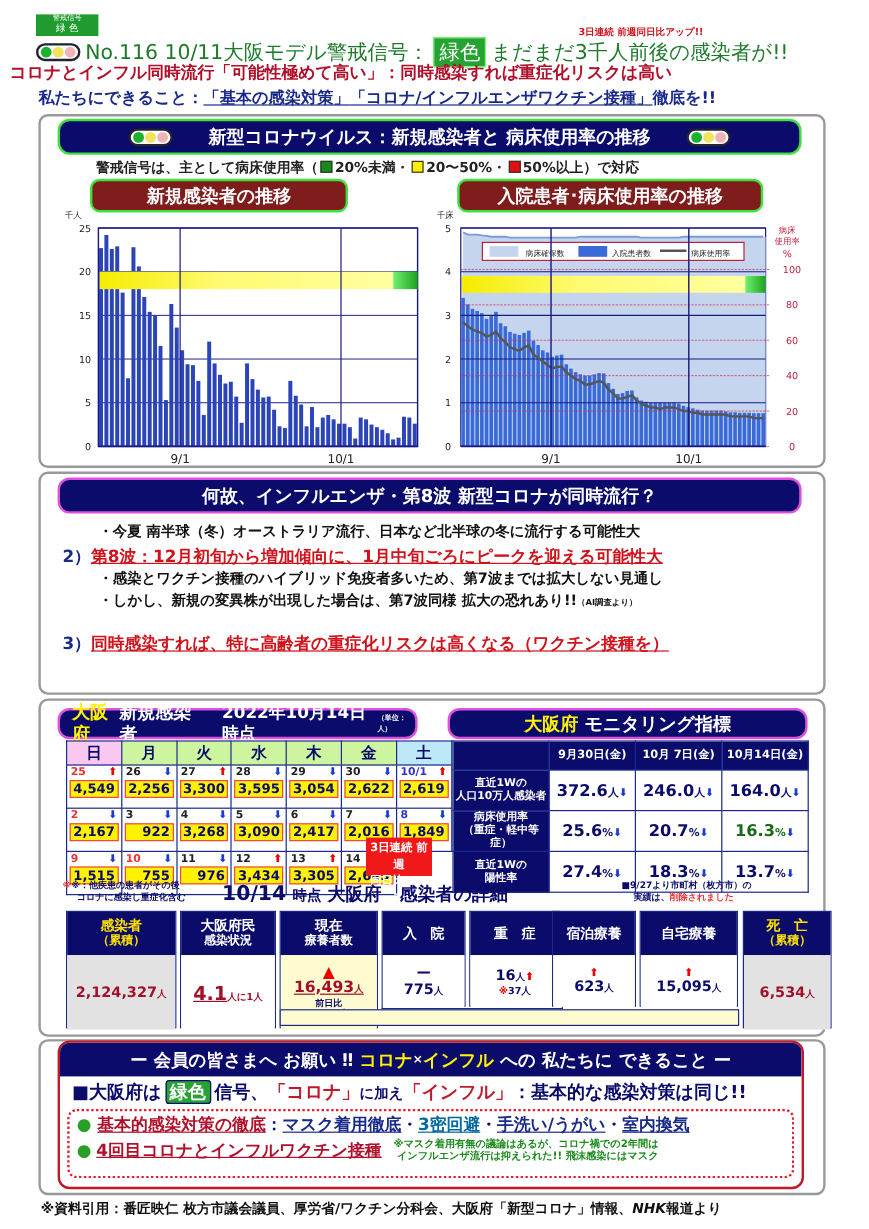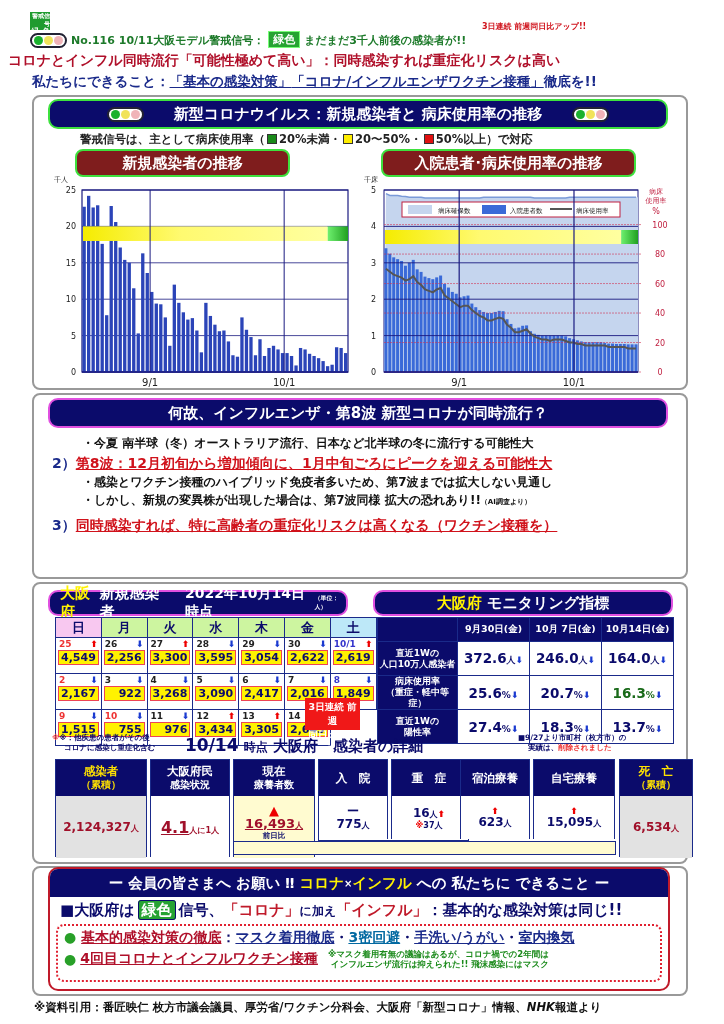--- a/index.html
+++ b/index.html
@@ -1,22 +1,22 @@
 <!DOCTYPE html>
 <html><head>
 <meta charset="utf-8">
 <style>
 *{box-sizing:border-box;margin:0;padding:0}
 body{width:724px;height:1024px;background:#fff;font-family:"DejaVu Sans","Liberation Sans",sans-serif;position:relative;overflow:hidden;color:#000}
 .abs{position:absolute}
-.hdr-badge{left:30px;top:12px;width:20px;height:18px;background:#1f9b2f;color:#fff;font-size:6px;line-height:8px;text-align:right;font-weight:bold}
+.hdr-badge{left:30px;top:12px;width:52px;height:18px;background:#1f9b2f;color:#fff;font-size:6px;line-height:8px;text-align:center;font-weight:normal}
 .tl{display:inline-flex;align-items:center;border:2px solid #223;border-radius:10px;padding:1px 2px;gap:1px;background:#fff}
 .tl i{display:block;width:9px;height:9px;border-radius:50%}
 .g{background:#1bb12e}.y{background:#f1e35a}.r{background:#f0b3b8}
-.h1{left:30px;top:31px;font-size:11px;font-weight:bold;color:#1d7a2a;white-space:nowrap;display:flex;align-items:flex-end;gap:4px}
+.h1{left:30px;top:31px;font-size:17px;font-weight:normal;color:#1d7a2a;white-space:nowrap;display:flex;align-items:center;gap:4px}
 .h1 .green{background:#26a332;color:#fff;padding:0 4px;border:1px solid #7f7;}
 .note-red{left:482px;top:21px;font-size:8px;color:#d0121b;font-weight:bold}
 .h2{left:8px;top:52px;font-size:14px;font-weight:bold;color:#b0102a;white-space:nowrap}
 .h3{left:32px;top:73px;font-size:13.5px;font-weight:bold;color:#1a2a8a;white-space:nowrap}
 .h3 u{text-decoration:underline}
 .panel{border:2px solid #999;border-radius:8px;background:#fff}
 .navy-title{background:#0b0b6b;color:#fff;border:2px solid #3ee13e;border-radius:10px;font-weight:bold;display:flex;align-items:center;justify-content:center}
 .green-title{background:#7f1d1d;color:#fff;border:2px solid #3ee13e;border-radius:8px;font-weight:bold;font-size:15px;display:flex;align-items:center;justify-content:center}
 .pink-title{background:#0b0b6b;color:#fff;border:2px solid #e050e0;border-radius:10px;font-weight:bold;display:flex;align-items:center;justify-content:center}
 .legend-sig{font-size:11.5px;font-weight:bold;color:#222;white-space:nowrap}
@@ -302,21 +302,21 @@
       <line x1="24" x2="278" y1="200" y2="200" stroke="#1a1a80" stroke-width="1.5"></line>
     </svg></div>
 
 <div class="abs panel" style="left:32px;top:393px;width:656px;height:186px"></div>
 <div class="abs pink-title" style="left:48px;top:398px;width:620px;height:30px;font-size:15px">何故、インフルエンザ・第8波 新型コロナが同時流行？</div>
 <div class="abs" style="left:52px;top:434px" id="why-list">
     <div class="q-sub" style="padding-left:30px;margin-top:1px">・今夏 南半球（冬）オーストラリア流行、日本など北半球の冬に流行する可能性大</div>
     <div class="q-item" style="margin-top:3px">2）<span>第8波：12月初旬から増加傾向に、1月中旬ごろにピークを迎える可能性大</span></div>
     <div class="q-sub" style="padding-left:30px;margin-top:1px">・感染とワクチン接種のハイブリッド免疫者多いため、第7波までは拡大しない見通し</div>
     <div class="q-sub" style="padding-left:30px;margin-top:1px">・しかし、新規の変異株が出現した場合は、第7波同様 拡大の恐れあり!!<span style="font-size:7px">（AI調査より）</span></div>
-    <div class="q-item" style="margin-top:8px">3）<span>同時感染すれば、特に高齢者の重症化リスクは高くなる（ワクチン接種を）</span></div>
+    <div class="q-item" style="margin-top:19px">3）<span>同時感染すれば、特に高齢者の重症化リスクは高くなる（ワクチン接種を）</span></div>
   </div>
 
 <div class="abs panel" style="left:32px;top:582px;width:656px;height:282px"></div>
 <div class="abs pink-title" style="left:48px;top:590px;width:300px;height:26px;font-size:15px;justify-content:flex-start;padding-left:10px">
   <span style="color:#fff200">大阪府</span>
     <span>新規感染者</span>
     <span style="font-size:14px;margin-left:20px">2022年10月14日時点</span>
     <span style="font-size:6px">（単位：人）</span>
 </div>
 <div class="abs" style="left:55px;top:617px">

